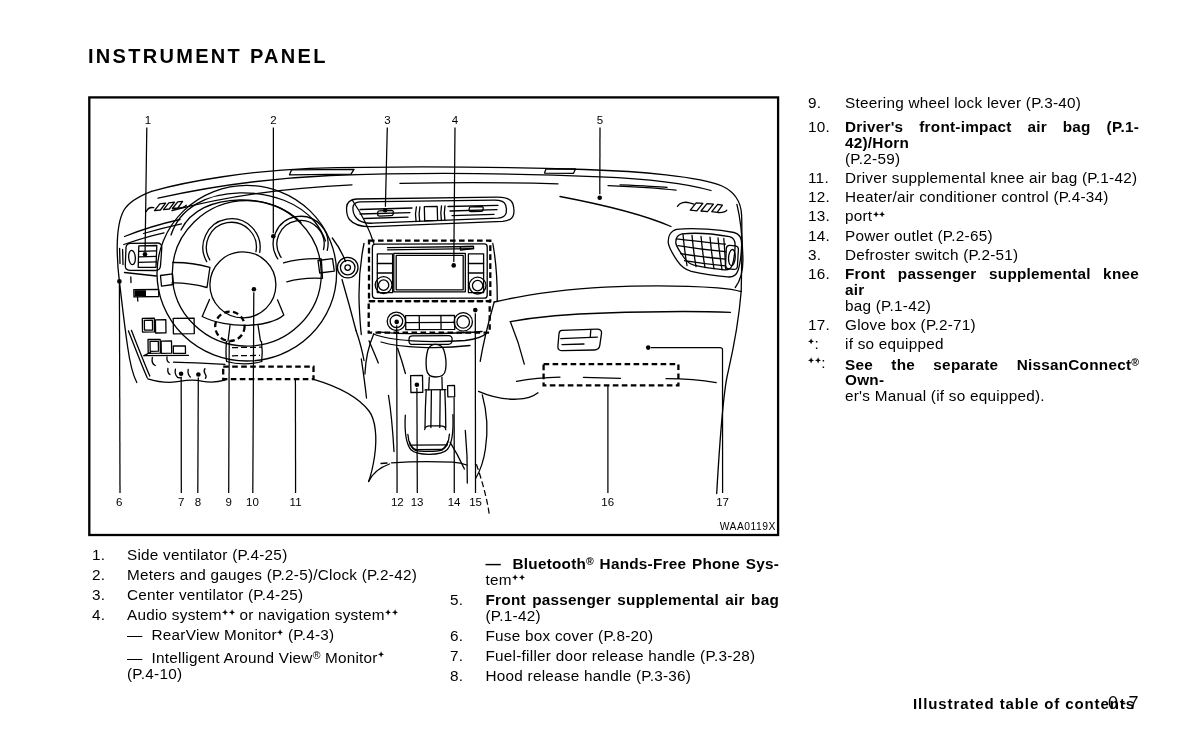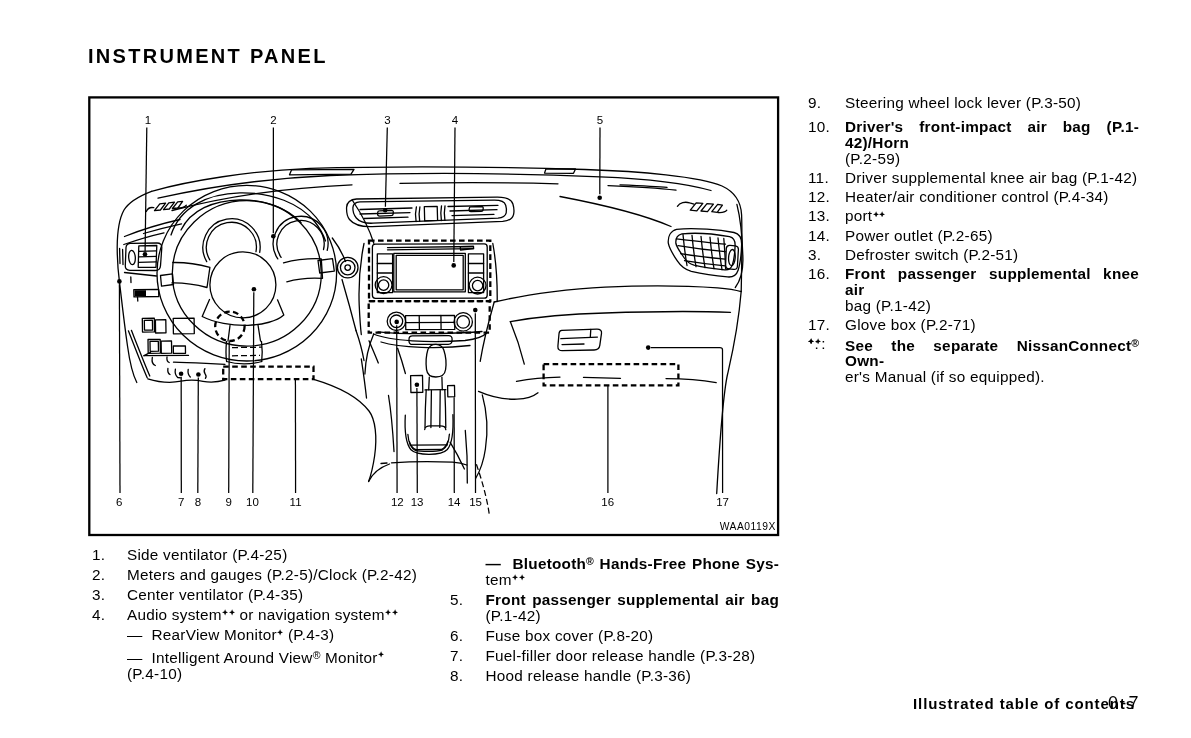--- a/index.html
+++ b/index.html
@@ -27,21 +27,21 @@
   svg.st path{fill:#000;stroke:none;}
   #fig{position:absolute;left:0;top:0;}
 </style>
 </head>
 <body>
 <div id="title">INSTRUMENT PANEL</div>
 
 <div id="rlist" class="lst">
   <div class="it sp">
       <span class="n">9.</span>
-      <div>Steering wheel lock lever (P.3-50)</div>
+      <div>Steering wheel lock lever (P.3-40)</div>
     </div>
   <div class="it">
       <span class="n">10.</span>
       <div class="j">Driver's front-impact air bag (P.1-42)/Horn</div>
       <div>(P.2-59)</div>
     </div>
   <div class="it">
       <span class="n">11.</span>
       <div>Driver supplemental knee air bag (P.1-42)</div>
     </div>
@@ -71,20 +71,21 @@
       <div>bag (P.1-42)</div>
     </div>
   <div class="it">
       <span class="n">17.</span>
       <div>Glove box (P.2-71)</div>
     </div>
   <div class="it">
       <span class="n"><svg class="st" viewBox="0 0 10 10">
           <path d="M5 0L6.4 3.6L10 5L6.4 6.4L5 10L3.6 6.4L0 5L3.6 3.6Z"></path>
         </svg>:</span>
+      <div>if so equipped</div>
     </div>
   <div class="it">
       <span class="n"><svg class="st" viewBox="0 0 10 10">
           <path d="M5 0L6.4 3.6L10 5L6.4 6.4L5 10L3.6 6.4L0 5L3.6 3.6Z"></path>
         </svg><svg class="st" viewBox="0 0 10 10">
           <path d="M5 0L6.4 3.6L10 5L6.4 6.4L5 10L3.6 6.4L0 5L3.6 3.6Z"></path>
         </svg>:</span>
       <div class="j">See the separate NissanConnect<span class="reg">®</span> Own-</div>
       <div>er's Manual (if so equipped).</div>
     </div>
@@ -94,21 +95,21 @@
   <div class="it">
       <span class="n">1.</span>
       <div>Side ventilator (P.4-25)</div>
     </div>
   <div class="it">
       <span class="n">2.</span>
       <div>Meters and gauges (P.2-5)/Clock (P.2-42)</div>
     </div>
   <div class="it">
       <span class="n">3.</span>
-      <div>Center ventilator (P.4-35)</div>
+      <div>Center ventilator (P.4-25)</div>
     </div>
   <div class="it">
       <span class="n">4.</span>
       <div>Audio system<svg class="st" viewBox="0 0 10 10">
           <path d="M5 0L6.4 3.6L10 5L6.4 6.4L5 10L3.6 6.4L0 5L3.6 3.6Z"></path>
         </svg><svg class="st" viewBox="0 0 10 10">
           <path d="M5 0L6.4 3.6L10 5L6.4 6.4L5 10L3.6 6.4L0 5L3.6 3.6Z"></path>
         </svg> or navigation system<svg class="st" viewBox="0 0 10 10">
           <path d="M5 0L6.4 3.6L10 5L6.4 6.4L5 10L3.6 6.4L0 5L3.6 3.6Z"></path>
         </svg><svg class="st" viewBox="0 0 10 10">

